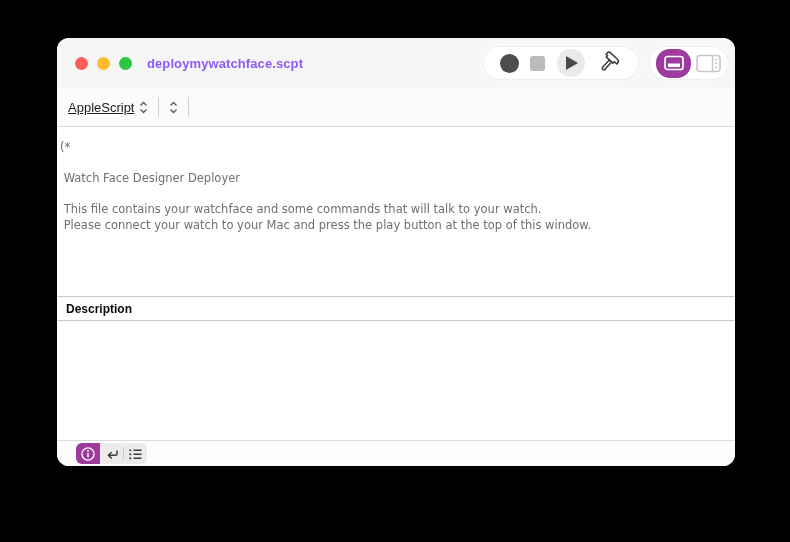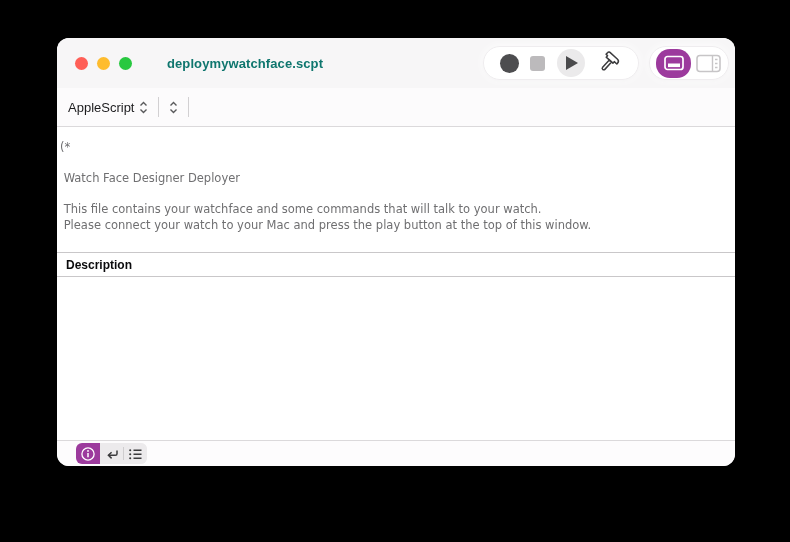--- a/index.html
+++ b/index.html
@@ -17,21 +17,21 @@
   .titlebar {
     height: 50px; flex: 0 0 50px; background: #f7f6f7;
     display: flex; align-items: center; position: relative;
   }
   .traffic { display: flex; gap: 9px; margin-left: 18px; }
   .traffic .dot { width: 13px; height: 13px; border-radius: 50%; }
   .dot-red { background: #ff5f57; }
   .dot-yellow { background: #febc2e; }
   .dot-green { background: #28c840; }
   .window-title {
-    margin-left: 35px; font-size: 13px; font-weight: bold; color: #0f766e;
+    margin-left: 15px; font-size: 13px; font-weight: bold; color: #8b5cf6;
     letter-spacing: .1px;
   }
   .toolbar { position: absolute; right: 6px; top: 8px; display: flex; gap: 10px; }
   .pill {
     background: #fff; border: 1px solid #efedef; border-radius: 17px; height: 34px;
     display: flex; align-items: center;
     box-shadow: 0 0 10px rgba(255,255,255,.95), 0 1px 3px rgba(0,0,0,0.04);
   }
   .pill-run { width: 156px; justify-content: space-around; padding: 0 10px; }
   .pill-panels { width: 80px; padding: 0 3px; gap: 4px; justify-content: center; }
@@ -46,39 +46,39 @@
   .accessory-btn { width: 35px; height: 29px; border-radius: 14px; background: #9c3a9d;
     display: flex; align-items: center; justify-content: center; }
 
   
   .navbar {
     height: 39px; flex: 0 0 39px; background: #fcfbfc;
     border-bottom: 1px solid #dbd9db;
     display: flex; align-items: center; padding-left: 9px;
     font-size: 13px; color: #1c1c1e;
   }
-  .nav-item { display: flex; align-items: center; gap: 5px; padding: 2px 2px; }
+  .nav-item { display: flex; align-items: center; gap: 5px; padding: 2px 2px; text-decoration: underline; }
   .vsep { width: 1px; height: 20px; background: #d2d0d2; margin: 0 8px; }
 
   
   .editor {
     height: 125px; flex: 0 0 125px; background: #fff;
     padding: 13px 6px 0 3px; overflow: hidden;
   }
   .editor pre {
     font-family: "DejaVu Sans", sans-serif; font-size: 11.5px; line-height: 15.5px;
     color: #6f6f71; white-space: pre;
   }
 
   
   .desc-header {
     height: 25px; flex: 0 0 25px; background: #fff;
     border-top: 1px solid #c9c7c9; border-bottom: 1px solid #c9c7c9;
     display: flex; align-items: center; padding-left: 9px;
-    font-size: 12px; font-weight: bold; color: #0b0b0d;
+    font-size: 12px; font-weight: bold; color: #0b0b0d; margin-top: 44px;
   }
   .desc-body { flex: 1 1 auto; background: #fff; }
 
   
   .statusbar {
     height: 26px; flex: 0 0 26px; background: #fdfcfd;
     border-top: 1px solid #dbd9db;
     display: flex; align-items: center; padding-left: 19px;
   }
   .segmented { display: flex; height: 21px; border-radius: 6px; overflow: hidden; }

